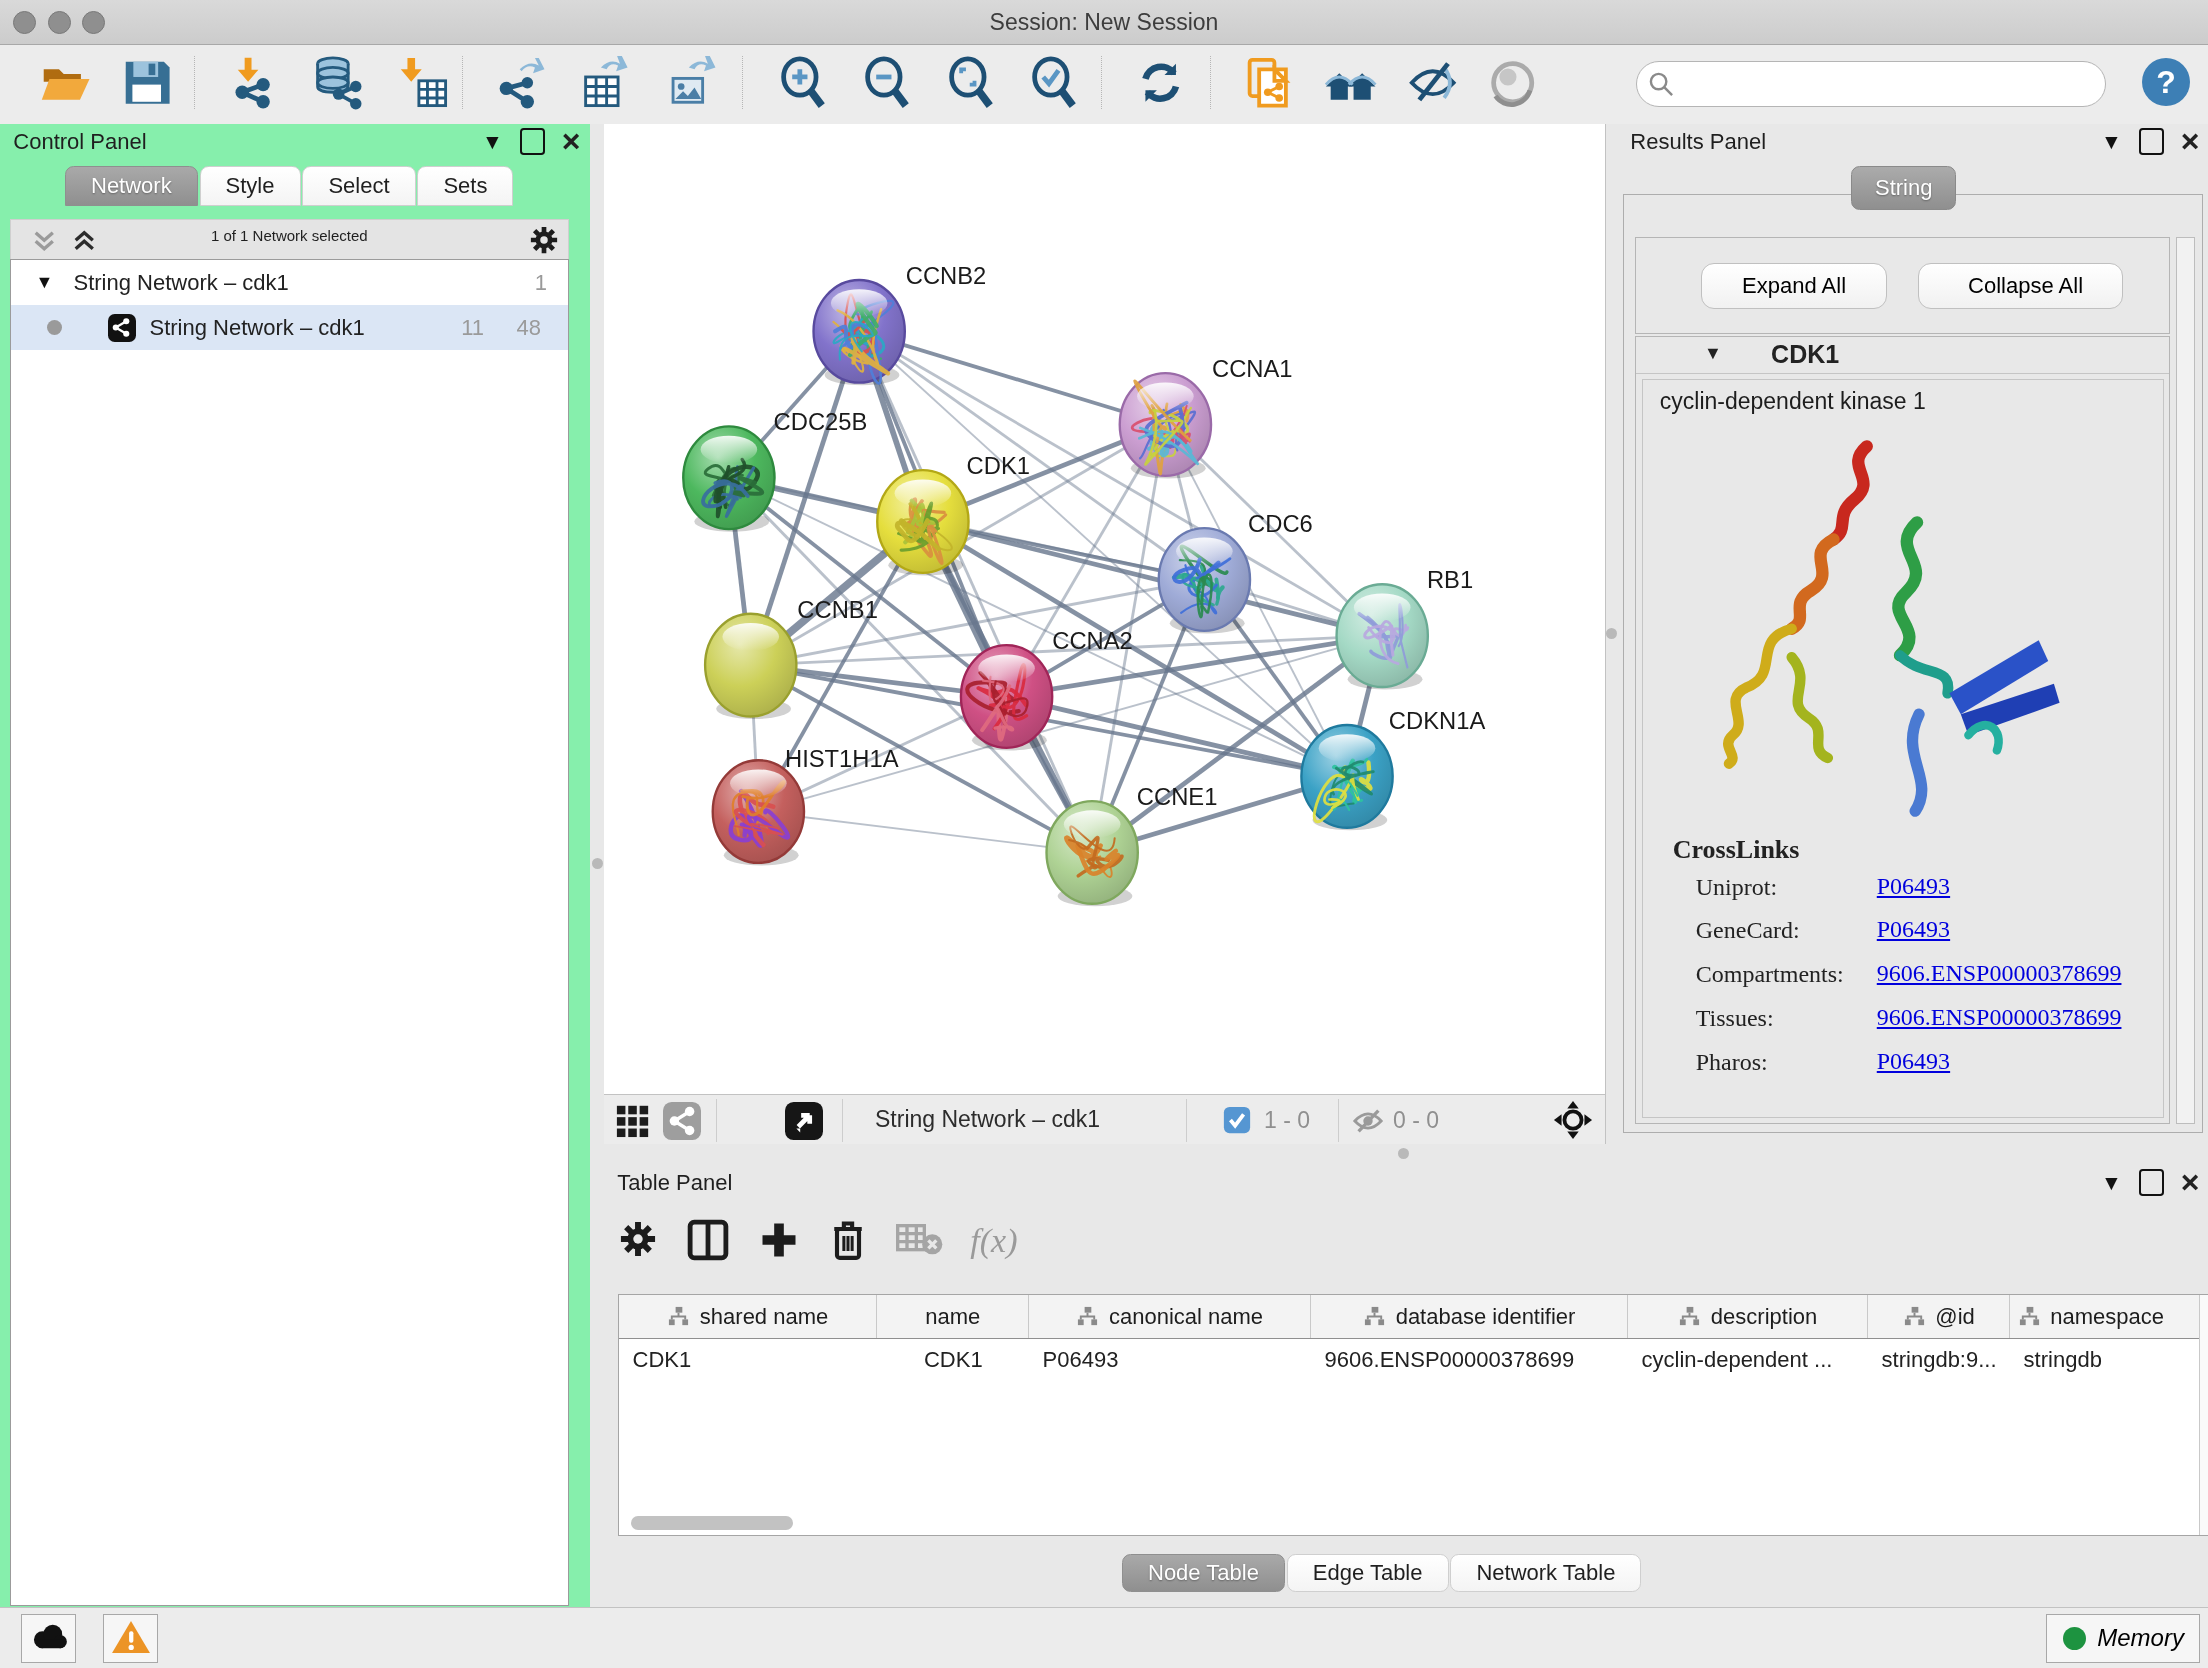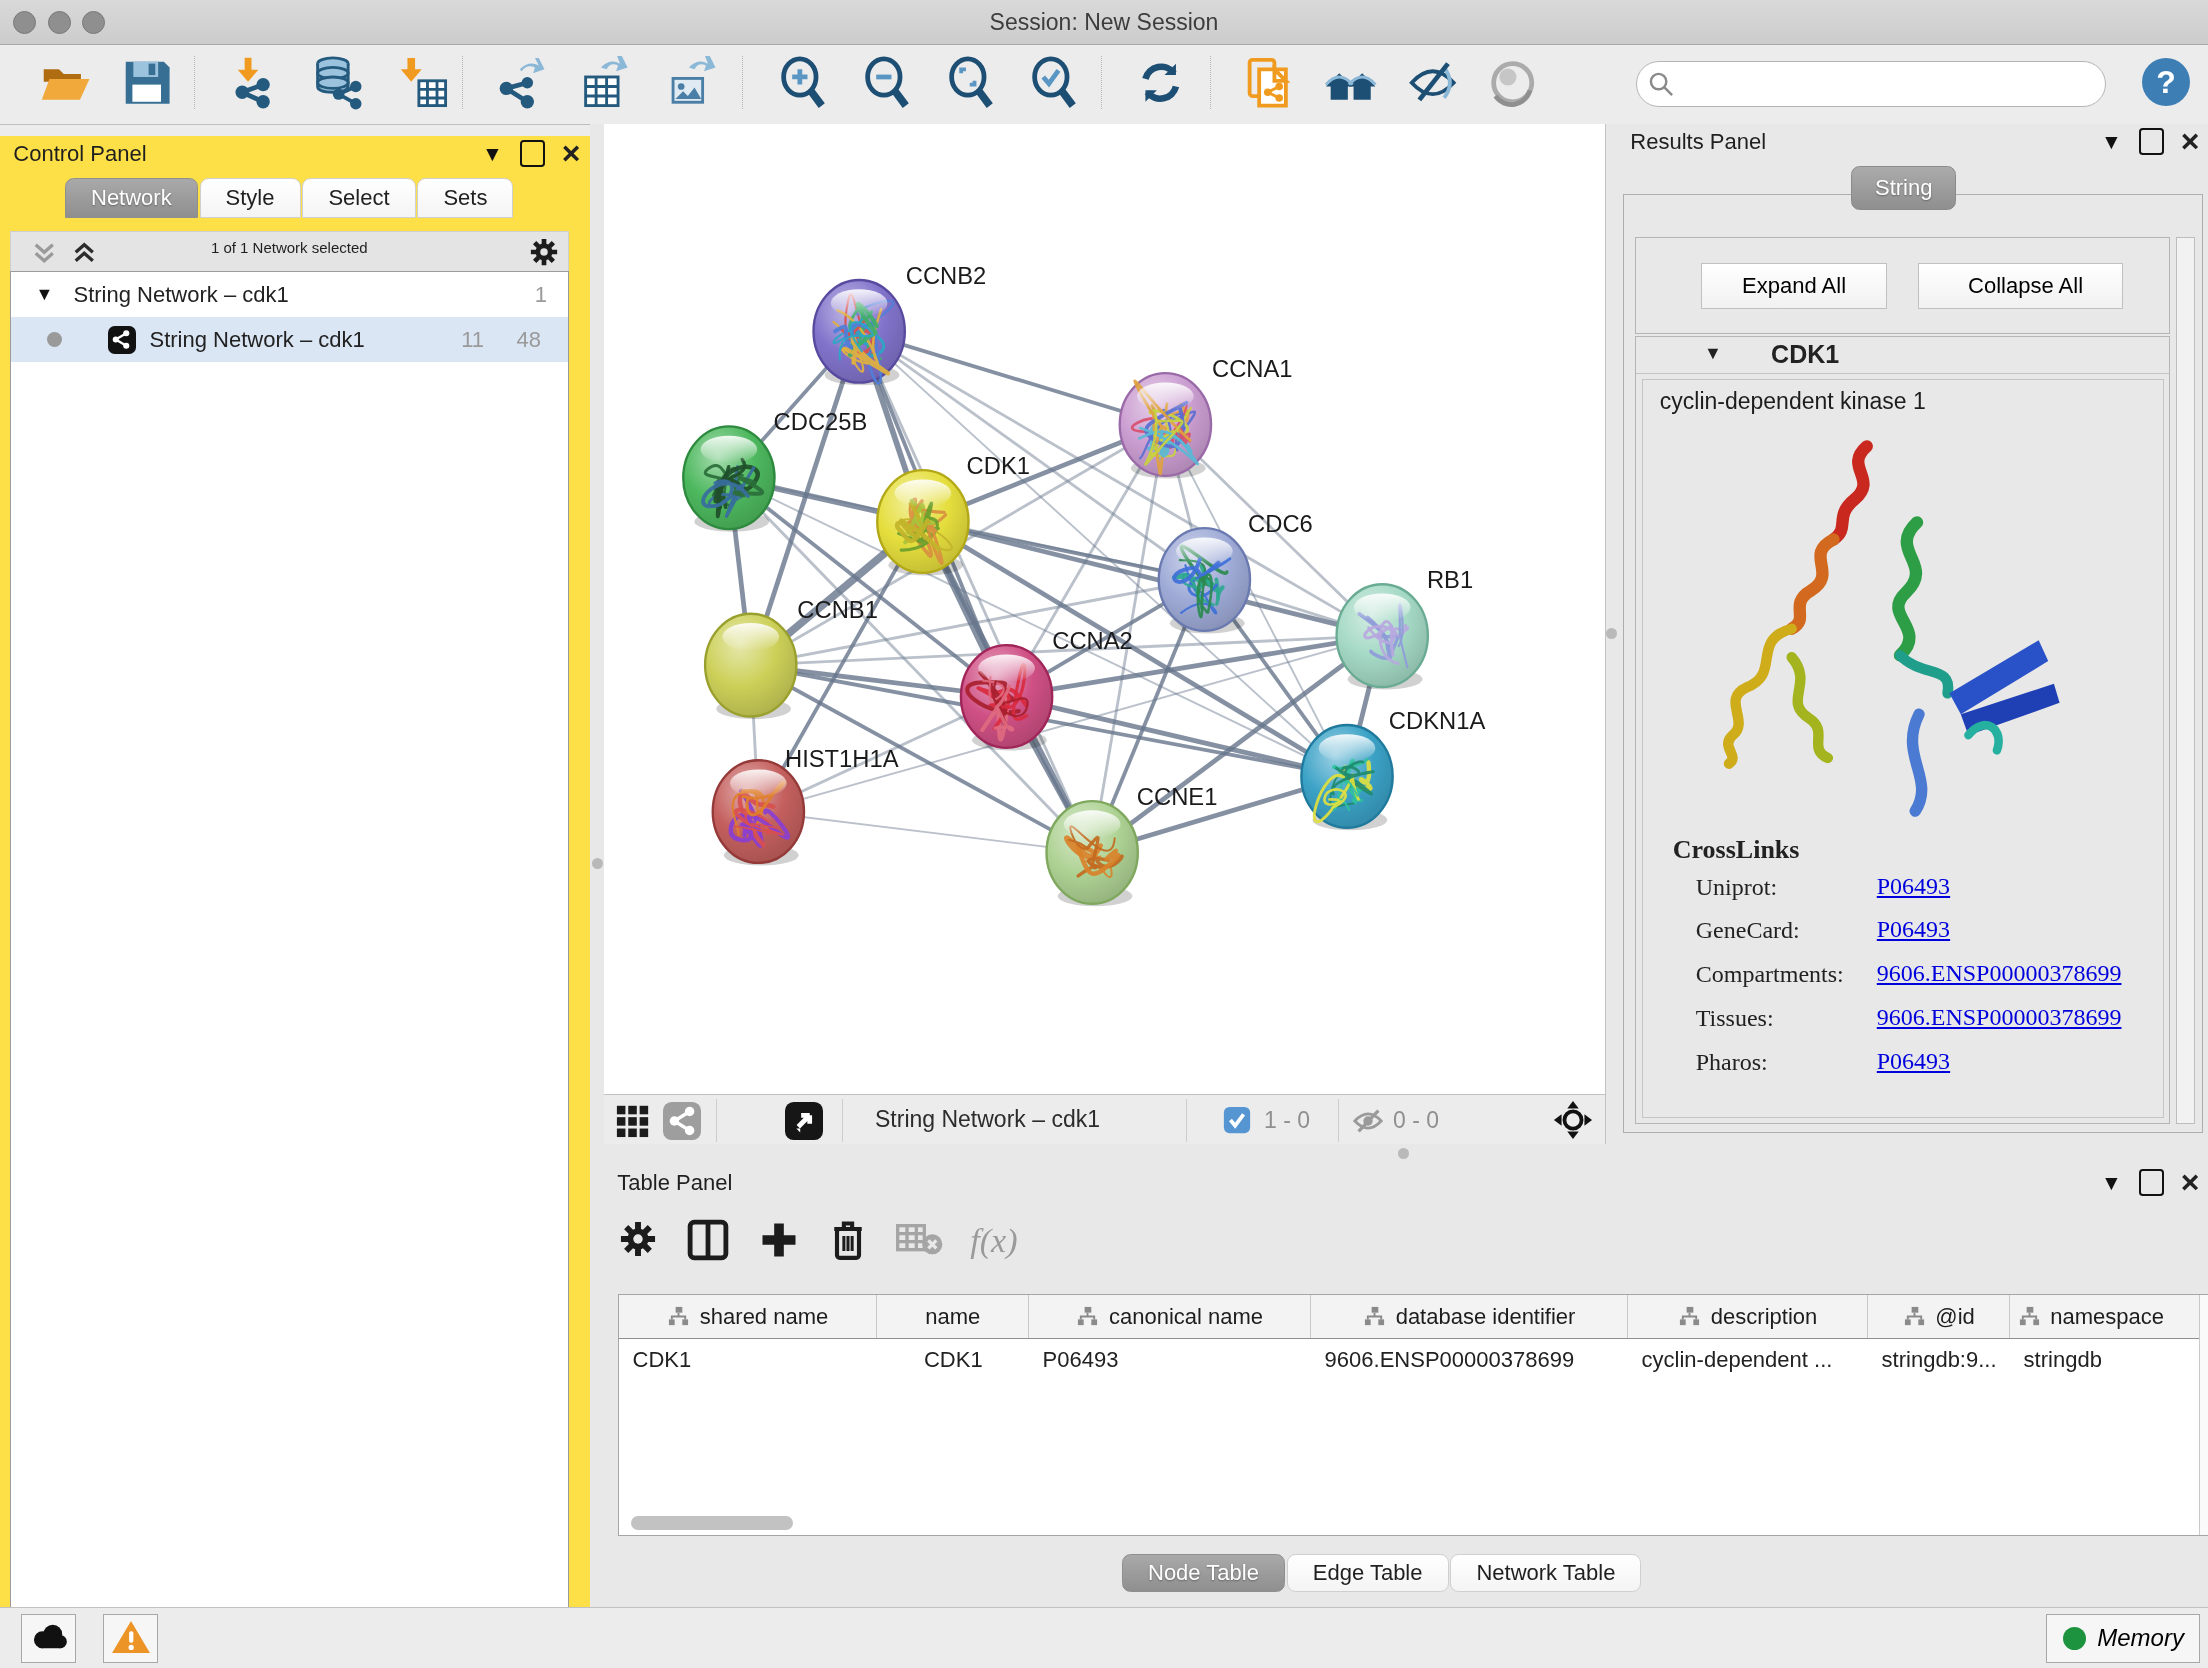--- a/index.html
+++ b/index.html
@@ -24,21 +24,21 @@
 
   
   .panel-head{position:absolute;left:0;top:0;width:100%;height:34px;}
   .p-title{position:absolute;left:13.3px;top:4.8px;font-size:22px;color:#1f1f1f;}
   .ph-ics{position:absolute;right:9.5px;top:3.8px;display:flex;gap:17px;align-items:center;}
   .ph-ic{font-size:21px;color:#111;cursor:pointer;line-height:27px;}
   .ph-box{width:21px;height:23px;border:2.9px solid #111;border-radius:3.8px;cursor:pointer;}
   .ph-x{font-size:32px;font-weight:bold;line-height:25px;cursor:pointer;}
 
   
-  .control-panel{position:absolute;left:0;top:136px;width:590px;height:1484px;background:#fde047;border-right:1px solid #b5b5b5;}
+  .control-panel{position:absolute;left:0;top:124px;width:590px;height:1484px;background:#86efac;border-right:1px solid #b5b5b5;}
   .cp-tabs{position:absolute;left:65px;top:42px;height:48px;display:flex;}
   .tab{height:40px;padding:0 25px;font-size:22px;border:1px solid #cfcfcf;background:linear-gradient(#ffffff,#f4f4f4);color:#1f1f1f;border-radius:8.6px 8.6px 0 0;margin-right:1.9px;cursor:pointer;}
   .tab.sel{background:linear-gradient(#a9a9a9,#8f8f8f);color:#fff;border-color:#8f8f8f;text-shadow:0 1px 1.9px rgba(0,0,0,.35);}
   .cp-sub{position:absolute;left:9.5px;right:21px;top:95px;height:40px;background:#e4e4e4;border:1px solid #cfcfcf;}
   .chev{position:absolute;top:6.7px;cursor:pointer;}
   .cp-sub-label{position:absolute;left:0;width:100%;top:6.7px;text-align:center;font-size:15px;color:#1f1f1f;}
   .gear-btn{position:absolute;right:9.5px;top:4.8px;cursor:pointer;}
   .net-tree{position:absolute;left:9.5px;right:21px;top:135px;bottom:1.9px;background:#fff;border:1px solid #9b9b9b;}
   .tree-row{position:relative;height:45px;font-size:22px;line-height:45px;}
   .tree-row .tri{position:absolute;left:25px;font-size:18px;color:#111;cursor:pointer;}
@@ -66,21 +66,21 @@
   .vb-sep{position:absolute;top:3.8px;height:43px;border-left:1px solid #cdcdcd;}
   .vb-title{position:absolute;left:271px;top:11.4px;font-size:23px;color:#2c2c2c;}
   .vb-counts{position:absolute;top:12.4px;font-size:23px;color:#8f8f8f;}
   .crosshair-btn{position:absolute;right:13.3px;top:4.8px;background:none;border:none;padding:0;cursor:pointer;}
 
   
   .results-panel{position:absolute;left:1617px;top:124px;width:592px;height:1041px;background:#e8e8e8;}
   .string-tab{position:absolute;left:234px;top:42px;height:44px;padding:0 23px;font-size:22px;color:#fff;background:linear-gradient(#ababab,#8f8f8f);border:1px solid #8a8a8a;border-radius:8.6px;cursor:pointer;text-shadow:0 1px 1.9px rgba(0,0,0,.35);z-index:2;}
   .rp-scroll{position:absolute;left:5.7px;right:5.7px;top:70px;bottom:32px;background:#e8e8e8;border:1px solid #adadad;}
   .rp-buttons{position:absolute;left:11.4px;right:32px;top:42px;height:95px;border:1px solid #b5b5b5;background:#e8e8e8;}
-  .rp-btn{position:absolute;top:25px;height:46px;font-size:22px;background:linear-gradient(#ffffff,#f1f1f1);border:1px solid #c0c0c0;border-radius:0;cursor:pointer;}
+  .rp-btn{position:absolute;top:25px;height:46px;font-size:22px;background:linear-gradient(#ffffff,#f1f1f1);border:1px solid #c0c0c0;border-radius:13px;cursor:pointer;}
   .rp-btn.expand{left:65px;width:186px;}
   .rp-btn.collapse{left:282px;width:205px;padding-left:16px;}
   .rp-entry{position:absolute;left:11.4px;right:32px;top:141px;bottom:7.6px;border:1px solid #b5b5b5;}
   .rp-entry-head{position:relative;height:36px;border-bottom:1px solid #c5c5c5;}
   .rp-entry-head .tri{position:absolute;left:68px;top:5.7px;font-size:18px;cursor:pointer;}
   .rp-gene{position:absolute;left:135px;top:2.9px;font-size:25px;font-weight:bold;}
   .rp-entry-body{position:absolute;left:5.7px;right:5.7px;top:42px;bottom:5.7px;border:1px solid #c5c5c5;}
   .rp-desc{position:absolute;left:17px;top:7.6px;font-size:23px;color:#1d1d1d;}
   .protein{position:absolute;left:48px;top:49px;}
   .serif{font-family:"Liberation Serif",serif;}

